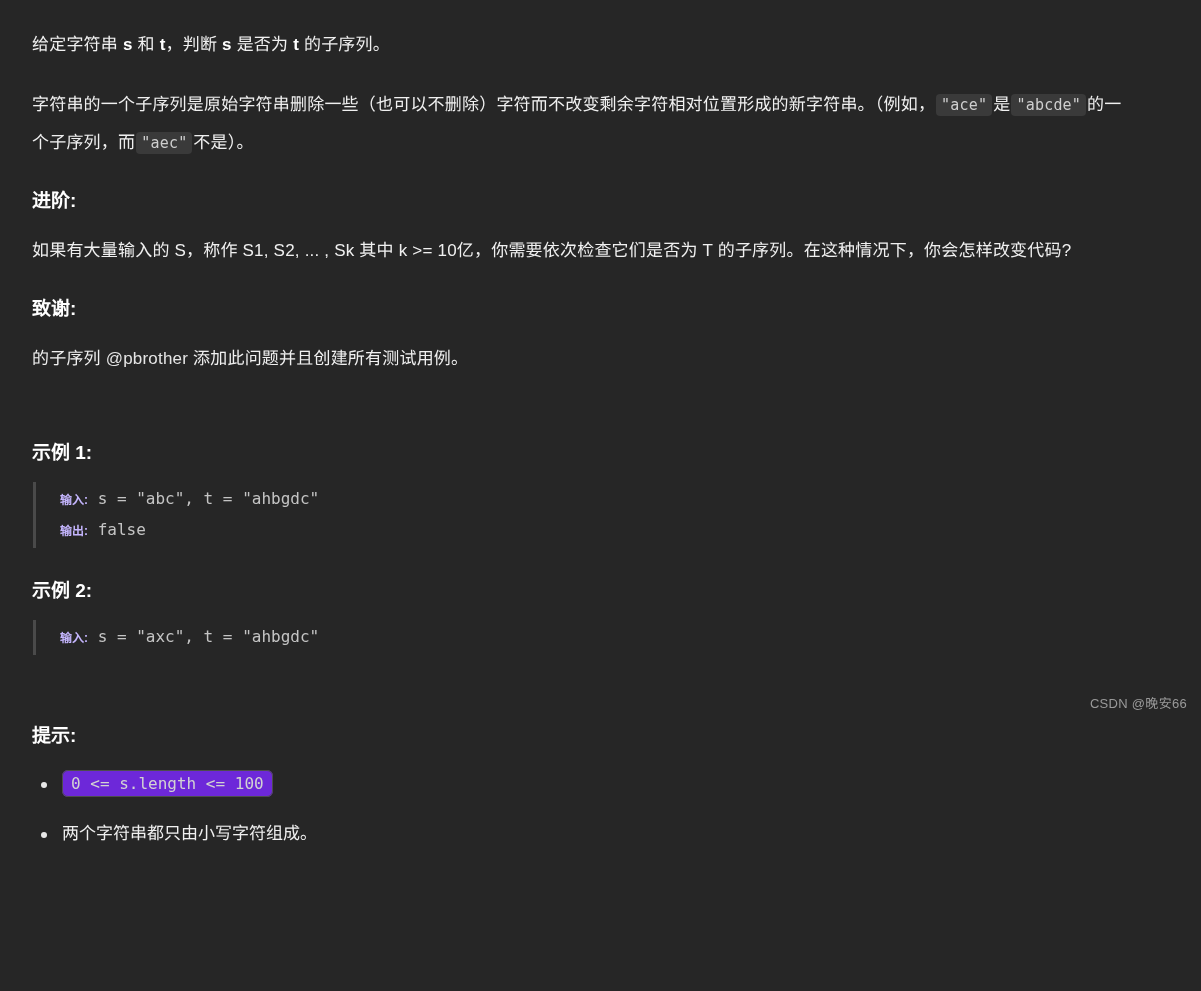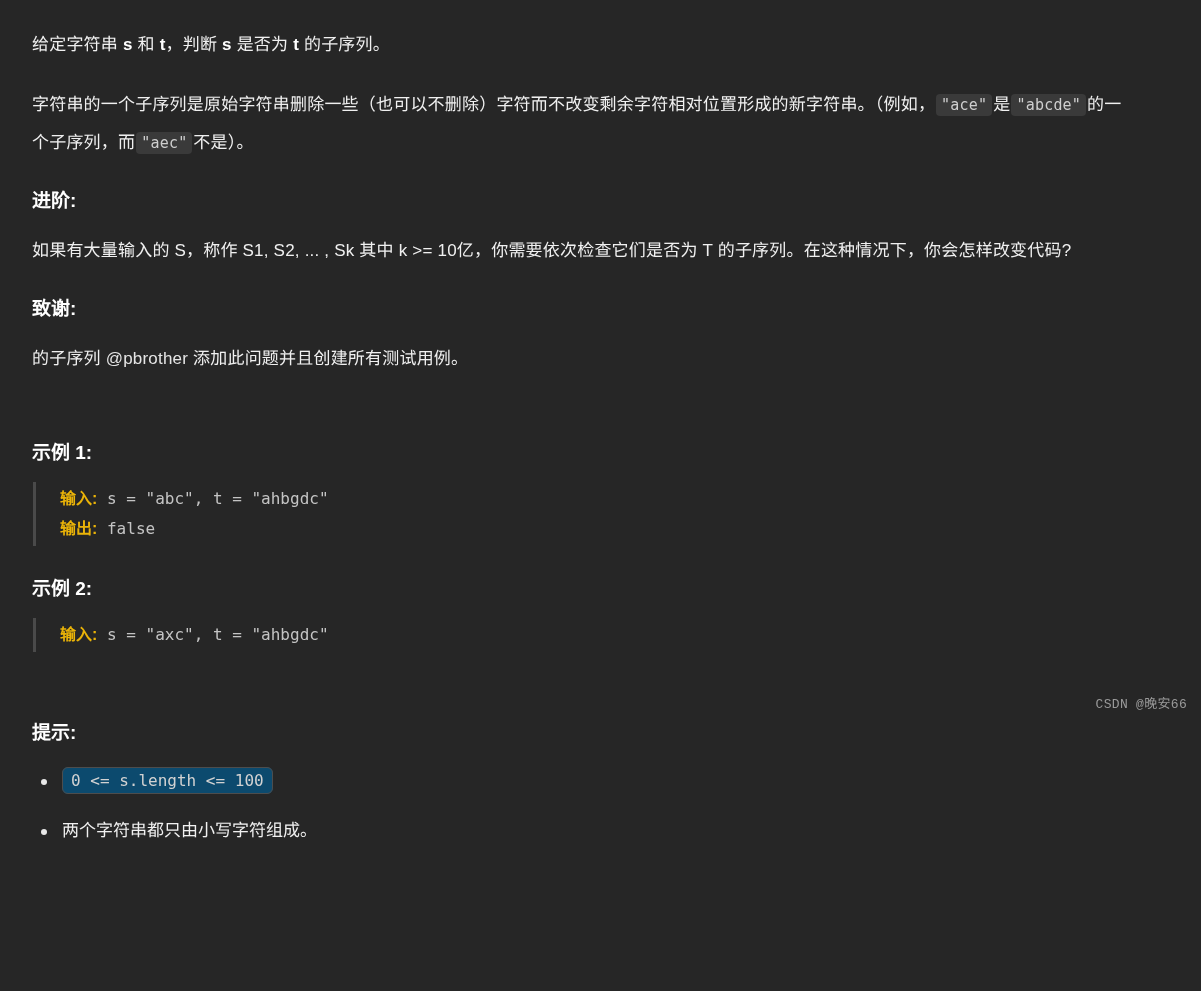--- a/index.html
+++ b/index.html
@@ -87,22 +87,22 @@
   .example .line {
     font-family: "DejaVu Sans Mono", "Liberation Mono", monospace;
     font-size: 16px;
     line-height: 30px;
     color: #c4c4c4;
     white-space: pre;
   }
   .example .lbl {
     font-family: "Liberation Sans", "DejaVu Sans", sans-serif;
     font-weight: bold;
-    font-size: 16px;
-    color: #eab308;
+    font-size: 12px;
+    color: #c4b5fd;
   }
 
   
   .hints {
     list-style: none;
     margin: 0;
     padding: 0;
   }
   .hints li {
     position: relative;
@@ -120,36 +120,36 @@
     left: 9px;
     top: 13px;
     width: 6px;
     height: 6px;
     border-radius: 50%;
     background: #e8e8e8;
   }
   .hints .chip {
     font-family: "DejaVu Sans Mono", "Liberation Mono", monospace;
     font-size: 16px;
-    background: #0c4a6e;
+    background: #6d28d9;
     color: #d2d2d2;
     border: 1px solid #4d4d4d;
     border-radius: 6px;
     padding: 3px 8px;
     white-space: pre;
   }
 
   
   .watermark {
     position: absolute;
     right: 14px;
     bottom: 8px;
     font-size: 13px;
     color: #9a9a9a;
-    font-family: Liberation Mono, monospace;
+    font-family: Liberation Sans, sans-serif;
     letter-spacing: 0.3px;
   }
 </style>
 </head>
 <body>
 
 <div class="page">
   <div class="content">
 
     <p class="para first"><span>给定字符串 </span><b>s</b><span> 和 </span><b>t</b><span>，判断 </span><b>s</b><span> 是否为 </span><b>t</b><span> 的子序列。</span></p>

